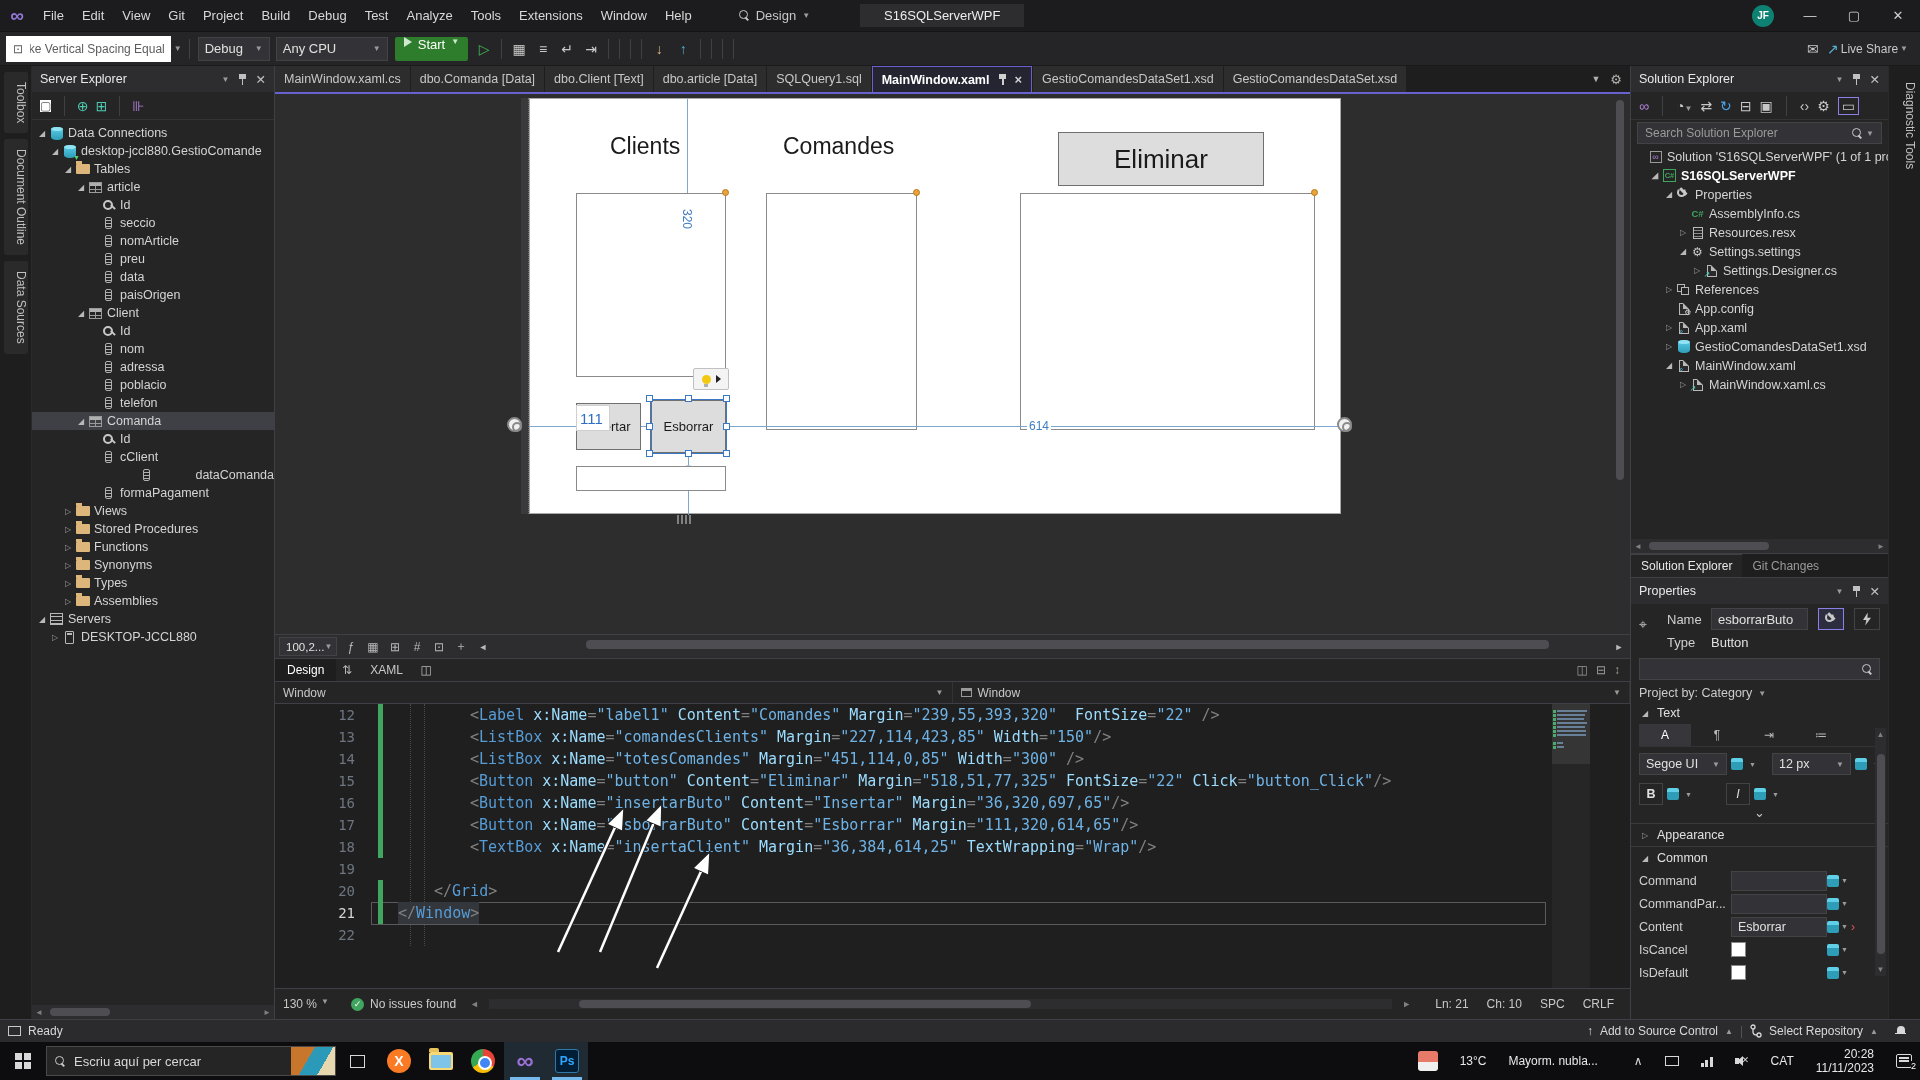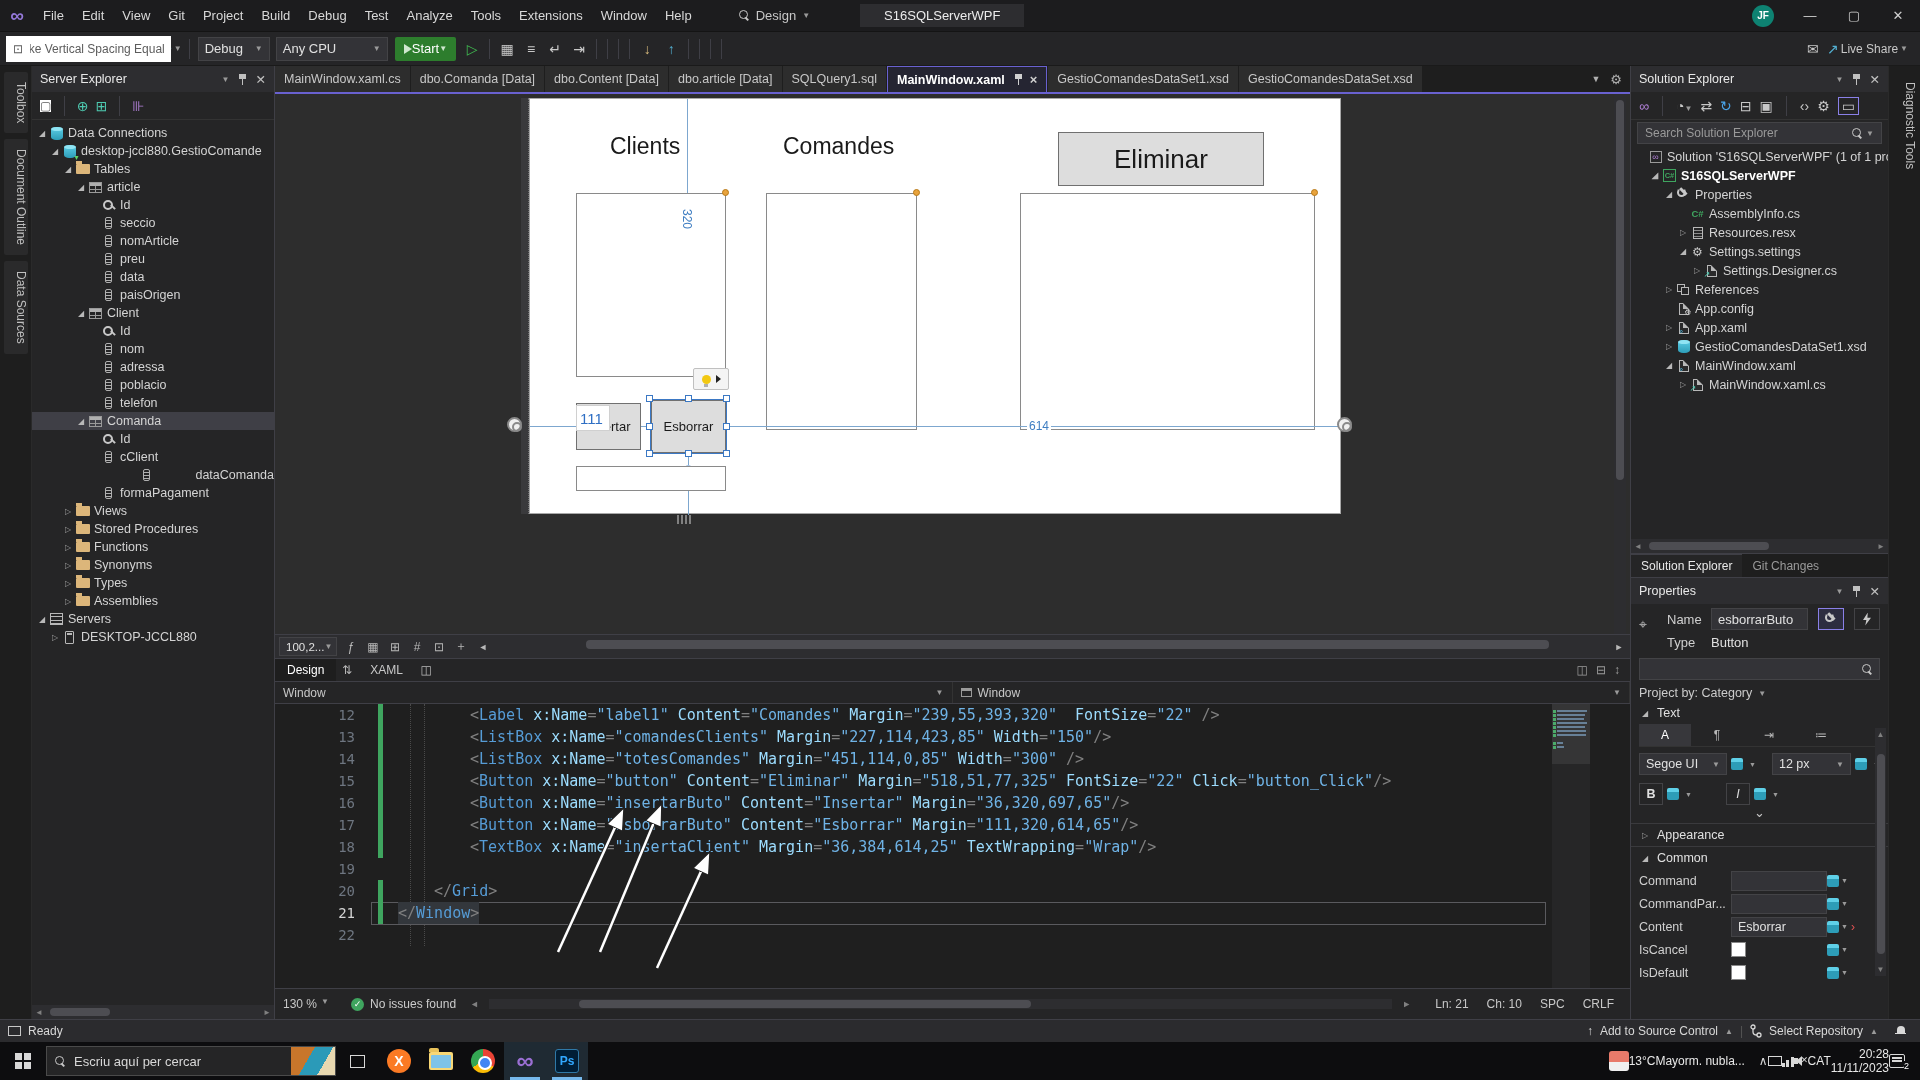--- a/index.html
+++ b/index.html
@@ -29,21 +29,21 @@
            display:flex;align-items:center;padding-left:6px;border-bottom:1px solid #1a1a1a}
   .tbi{min-width:24px;height:26px;display:flex;align-items:center;justify-content:center;
        color:#c8c8c8;font-size:14px;gap:2px;padding:0 2px}
   .tbi.dim{color:#5c5c5c}
   .tbi .blue{color:#4aa3e8}.tbi .teal{color:#53b0d2}.tbi .green{color:#3fb950}.tbi .gold{color:#d7ba7d}
   .tbi.circ span.g{border:1.5px solid currentColor;border-radius:50%;width:17px;height:17px;
        display:flex;align-items:center;justify-content:center;font-size:11px}
   .tsep{width:1px;height:20px;background:#3f3f46;margin:0 5px}
   .combo{height:24px;background:#333337;border:1px solid #434346;display:flex;align-items:center;
          justify-content:space-between;padding:0 6px;margin:0 3px;color:#e0e0e0}
-  #start-btn{height:24px;background:#2d7d2d;display:flex;align-items:center;color:#fff;
+  #start-btn{height:24px;background:#2d7d2d;display:flex;align-items:flex-start;gap:6px;color:#fff;
              padding:0 9px;margin:0 4px;border-radius:2px}
   .play{width:0;height:0;border-left:8px solid #cfe8cf;border-top:5px solid transparent;border-bottom:5px solid transparent}
   .g-floppy{width:13px;height:13px;background:#5a9fd4;position:relative;border-radius:1px;display:inline-block}
   .g-floppy::before{content:"";position:absolute;left:3px;top:1px;right:3px;height:4px;background:#d8e8f4}
   .g-floppy::after{content:"";position:absolute;left:3px;bottom:1px;width:7px;height:4px;background:#2b2b2d}
   .g-floppy.two{box-shadow:3px -3px 0 0 #38678a}
   .g-folder{width:15px;height:11px;background:#dcb67a;position:relative;border-radius:1px;display:inline-block}
   .g-folder::before{content:"";position:absolute;top:-3px;left:0;width:7px;height:3px;background:#dcb67a;border-radius:1px 1px 0 0}
   .tlabel{color:#5c5c5c;font-size:12px;padding:0 4px;white-space:nowrap}
   #toolbar-right{margin-left:auto;display:flex;align-items:center;margin-right:10px;color:#c8c8c8}
@@ -253,21 +253,21 @@
   .appbtn.active{background:#1f2a33}
   .appbtn.active::after{content:"";position:absolute;left:6px;right:6px;bottom:0;height:3px;background:#76b9ed}
   .xampp{width:24px;height:24px;border-radius:50%;background:#fb7a24;color:#fff;font-weight:bold;font-size:14px;display:flex;align-items:center;justify-content:center}
   .expl{width:24px;height:18px;background:#f8d775;border-radius:2px;position:relative}
   .expl::before{content:"";position:absolute;top:-4px;left:0;width:10px;height:4px;background:#e8c25a;border-radius:2px 2px 0 0}
   .expl::after{content:"";position:absolute;left:2px;top:3px;right:2px;bottom:2px;background:#7ec3e8;border-radius:1px}
   .chrome{width:24px;height:24px;border-radius:50%;background:conic-gradient(#ea4335 0 33%,#fbbc05 33% 66%,#34a853 66%);position:relative}
   .chrome::after{content:"";position:absolute;left:7px;top:7px;width:10px;height:10px;border-radius:50%;background:#4285f4;border:2px solid #fff}
   .vsicon{color:#9b6fd4;font-size:24px;font-weight:bold;line-height:20px}
   .psicon{width:24px;height:24px;background:#001e36;border:1px solid #2f79a8;border-radius:3px;color:#31a8ff;font-size:12px;font-weight:bold;display:flex;align-items:center;justify-content:center}
-  #tray{margin-left:auto;display:flex;align-items:center;gap:0;padding-right:15px;color:#e8e8e8;font-size:12px}
+  #tray{margin-left:auto;display:flex;align-items:center;gap:22px;padding-right:8px;color:#e8e8e8;font-size:12px}
   .wicon{width:20px;height:20px;border-radius:3px;background:linear-gradient(#e87a6a 0 55%,#f0f0f0 55%);position:relative}
   .trayico{color:#d8d8d8;font-size:12px}
   .netbars{display:flex;align-items:flex-end;gap:1.5px;height:12px}
   .netbars i{width:3px;background:#d8d8d8}
   .mute{position:relative;width:14px;height:12px}
   .mute::before{content:"";position:absolute;left:0;top:3px;width:4px;height:6px;background:#d8d8d8}
   .mute::after{content:"✕";position:absolute;left:7px;top:0;font-size:9px;color:#d8d8d8}
   .spk{position:absolute;left:2px;top:1px;border-right:6px solid #d8d8d8;border-top:5px solid transparent;border-bottom:5px solid transparent}
   #clock{text-align:right;line-height:14px;font-size:12px}
   .ac{position:relative;width:16px;height:14px;border:1.5px solid #d8d8d8;border-radius:2px}
@@ -475,21 +475,21 @@
 
   <div id="tabstrip">
     <div id="tabs-holder" style="display:flex;align-items:flex-end">
         <div class="tab">
           <span>MainWindow.xaml.cs</span>
         </div>
         <div class="tab">
           <span>dbo.Comanda [Data]</span>
         </div>
         <div class="tab">
-          <span>dbo.Content [Data]</span>
+          <span>dbo.Client [Text]</span>
         </div>
         <div class="tab">
           <span>dbo.article [Data]</span>
         </div>
         <div class="tab">
           <span>SQLQuery1.sql</span>
         </div>
         <div class="tab active">
           <span>MainWindow.xaml</span>
           <span class="pin"></span>

